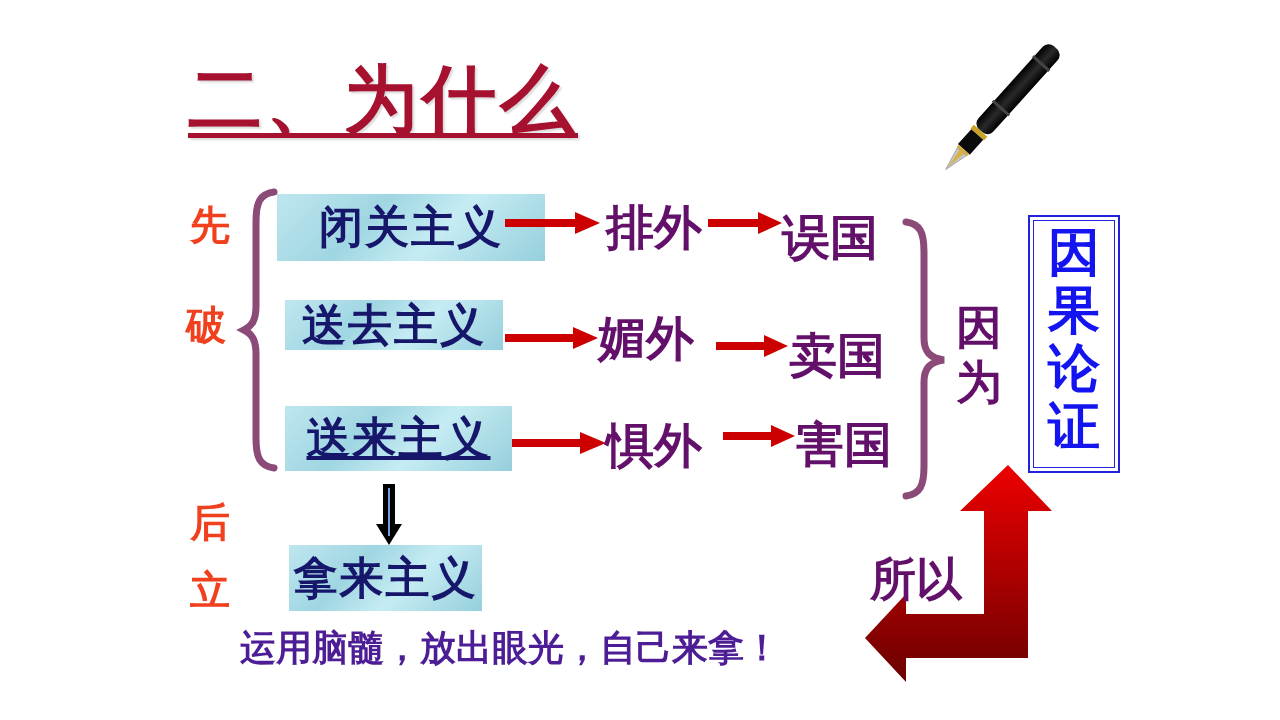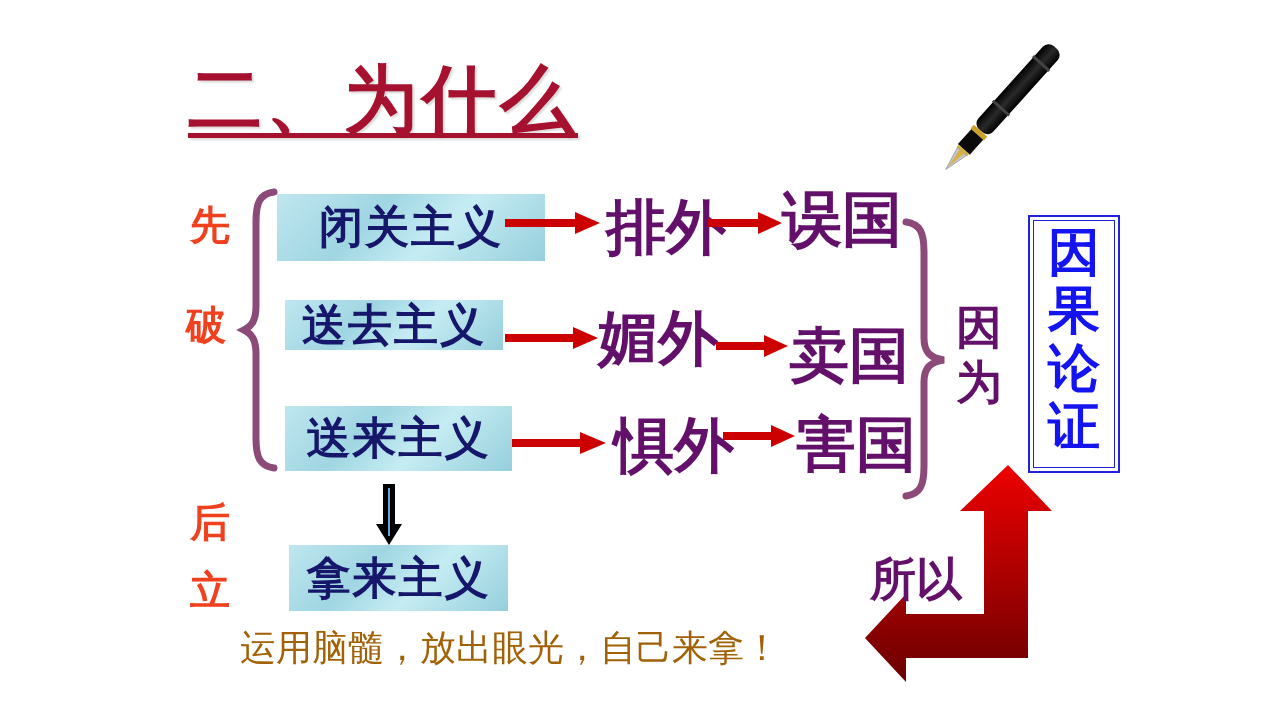--- a/index.html
+++ b/index.html
@@ -6,26 +6,26 @@
   body { width: 1280px; height: 720px; background: #ffffff; position: relative; overflow: hidden;
          font-family: "DejaVu Sans", sans-serif; }
   .abs { position: absolute; }
   .title { left: 188px; top: 46px; font-size: 74px; font-weight: bold; color: #a5112f; line-height: 90px;
            text-decoration: underline; text-decoration-thickness: 5px; text-underline-offset: 8px;
            letter-spacing: 4px; text-shadow: 2px 2px 2px rgba(0,0,0,0.15); white-space: nowrap; margin-top: 8px; }
   .side { color: #f0401e; font-size: 40px; font-weight: bold; line-height: 44px; }
   .ism-box { background: linear-gradient(135deg, #bfe6ef 0%, #9fd6e2 35%, #c6ecf3 60%, #95cfdc 100%);
              color: #16166a; font-size: 44px; font-weight: bold; display: flex; align-items: center;
              justify-content: center; letter-spacing: 2px; box-sizing: border-box; }
-  .purple { color: #63106a; font-size: 60px; font-weight: bold; line-height: 50px; white-space: nowrap; }
+  .purple { color: #63106a; font-size: 48px; font-weight: bold; line-height: 50px; white-space: nowrap; }
   .vert-box { left: 1028px; top: 215px; width: 92px; height: 258px; border: 2px solid #2222dd; box-sizing: border-box; padding: 3px; }
   .vert-inner { width: 100%; height: 100%; border: 1px solid #2222dd; box-sizing: border-box; color: #1414f0;
                 font-size: 52px; font-weight: bold; line-height: 58px; text-align: center; padding-top: 2px; }
   .because { left: 954px; top: 300px; width: 50px; color: #63106a; font-size: 46px; font-weight: bold; line-height: 55px; text-align: center; }
-  .bottom-text { left: 240px; top: 624px; color: #a16207; font-size: 36px; font-weight: normal; white-space: nowrap; }
+  .bottom-text { left: 240px; top: 624px; color: #4c1d95; font-size: 36px; font-weight: bold; white-space: nowrap; }
   svg { position: absolute; overflow: visible; }
 </style>
 </head>
 <body>
 
 <div class="abs title">二、为什么</div>
 
 <svg style="left:930px; top:25px;" width="145" height="165" viewBox="0 0 145 165">
   <defs>
     <linearGradient id="penBody" x1="0" y1="0" x2="1" y2="0">
@@ -51,49 +51,49 @@
 
 <div class="abs side" style="left:190px; top:500px;">后</div>
 <div class="abs side" style="left:190px; top:568px;">立</div>
 
 <svg style="left:240px; top:188px;" width="40" height="285" viewBox="0 0 40 285">
   <path d="M34,4 C20,6 16,14 16,34 L16,118 C16,132 12,138 4,142 C12,146 16,152 16,166 L16,250 C16,270 20,278 34,280" fill="none" stroke="#8b4a78" stroke-width="7" stroke-linecap="round"></path>
 </svg>
 
 <div class="abs ism-box" style="left:277px; top:194px; width:268px; height:67px;">闭关主义</div>
 <div class="abs ism-box" style="left:285px; top:300px; width:218px; height:50px;">送去主义</div>
-<div class="abs ism-box" style="left:285px; top:406px; width:227px; height:65px;">送来主义</div>
+<div class="abs ism-box" style="left:285px; top:406px; width:227px; height:65px;text-decoration:underline;">送来主义</div>
 
 <svg style="left:505px; top:211px;" width="95" height="24" viewBox="0 0 95 24">
   <rect x="0" y="8" width="72" height="8" fill="#cc0000"></rect>
     <polygon points="70,1 95,12 70,23" fill="#cc0000"></polygon>
 </svg>
 <div class="abs purple" style="left:606px; top:202px;">排外</div>
 <svg style="left:708px; top:211px;" width="74" height="24" viewBox="0 0 74 24">
   <rect x="0" y="8" width="52" height="8" fill="#cc0000"></rect>
     <polygon points="50,1 74,12 50,23" fill="#cc0000"></polygon>
 </svg>
-<div class="abs purple" style="left:782px; top:194px;">误国</div>
+<div class="abs purple" style="left:782px; top:212px;">误国</div>
 
 <svg style="left:505px; top:326px;" width="93" height="24" viewBox="0 0 93 24">
   <rect x="0" y="8" width="70" height="8" fill="#cc0000"></rect>
     <polygon points="68,1 93,12 68,23" fill="#cc0000"></polygon>
 </svg>
 <div class="abs purple" style="left:598px; top:313px;">媚外</div>
 <svg style="left:716px; top:334px;" width="72" height="24" viewBox="0 0 72 24">
   <rect x="0" y="8" width="50" height="8" fill="#cc0000"></rect>
     <polygon points="48,1 72,12 48,23" fill="#cc0000"></polygon>
 </svg>
 <div class="abs purple" style="left:789px; top:316px;margin-top:14px;">卖国</div>
 
 <svg style="left:512px; top:431px;" width="94" height="24" viewBox="0 0 94 24">
   <rect x="0" y="8" width="70" height="8" fill="#cc0000"></rect>
     <polygon points="68,1 94,12 68,23" fill="#cc0000"></polygon>
 </svg>
-<div class="abs purple" style="left:606px; top:420px;margin-left:8px;">惧外</div>
+<div class="abs purple" style="left:606px; top:420px;">惧外</div>
 <svg style="left:723px; top:424px;" width="72" height="24" viewBox="0 0 72 24">
   <rect x="0" y="8" width="50" height="8" fill="#cc0000"></rect>
     <polygon points="48,1 72,12 48,23" fill="#cc0000"></polygon>
 </svg>
 <div class="abs purple" style="left:796px; top:420px;font-family:Liberation Serif, serif;">害国</div>
 
 <svg style="left:900px; top:218px;" width="50" height="282" viewBox="0 0 50 282">
   <path d="M6,4 C20,6 24,14 24,34 L24,120 C24,134 30,140 44,142 C30,144 24,150 24,164 L24,248 C24,268 20,276 6,278" fill="none" stroke="#8b4a78" stroke-width="7" stroke-linecap="round"></path>
 </svg>
 
@@ -110,21 +110,21 @@
     <div>证</div>
   </div>
 </div>
 
 <svg style="left:375px; top:484px;" width="28" height="62" viewBox="0 0 28 62">
   <rect x="8" y="0" width="12" height="44" fill="#000"></rect>
   <polygon points="1,40 27,40 14,61" fill="#000"></polygon>
   <line x1="14" y1="4" x2="14" y2="52" stroke="#6fa0d8" stroke-width="2"></line>
 </svg>
 
-<div class="abs ism-box" style="left:289px; top:545px; width:219px; height:66px;">拿来主义</div>
+<div class="abs ism-box" style="left:289px; top:545px; width:193px; height:66px;">拿来主义</div>
 
 <svg style="left:860px; top:462px;" width="200" height="222" viewBox="0 0 200 222">
   <defs>
     <linearGradient id="redGrad" x1="0" y1="0" x2="0" y2="1">
       <stop offset="0" stop-color="#ee0000"></stop>
       <stop offset="1" stop-color="#6a0000"></stop>
     </linearGradient>
   </defs>
   <polygon points="148,3 192,49 168,49 168,196 46,196 46,220 5,176 46,132 46,152 124,152 124,49 100,49" fill="url(#redGrad)"></polygon>
 </svg>

